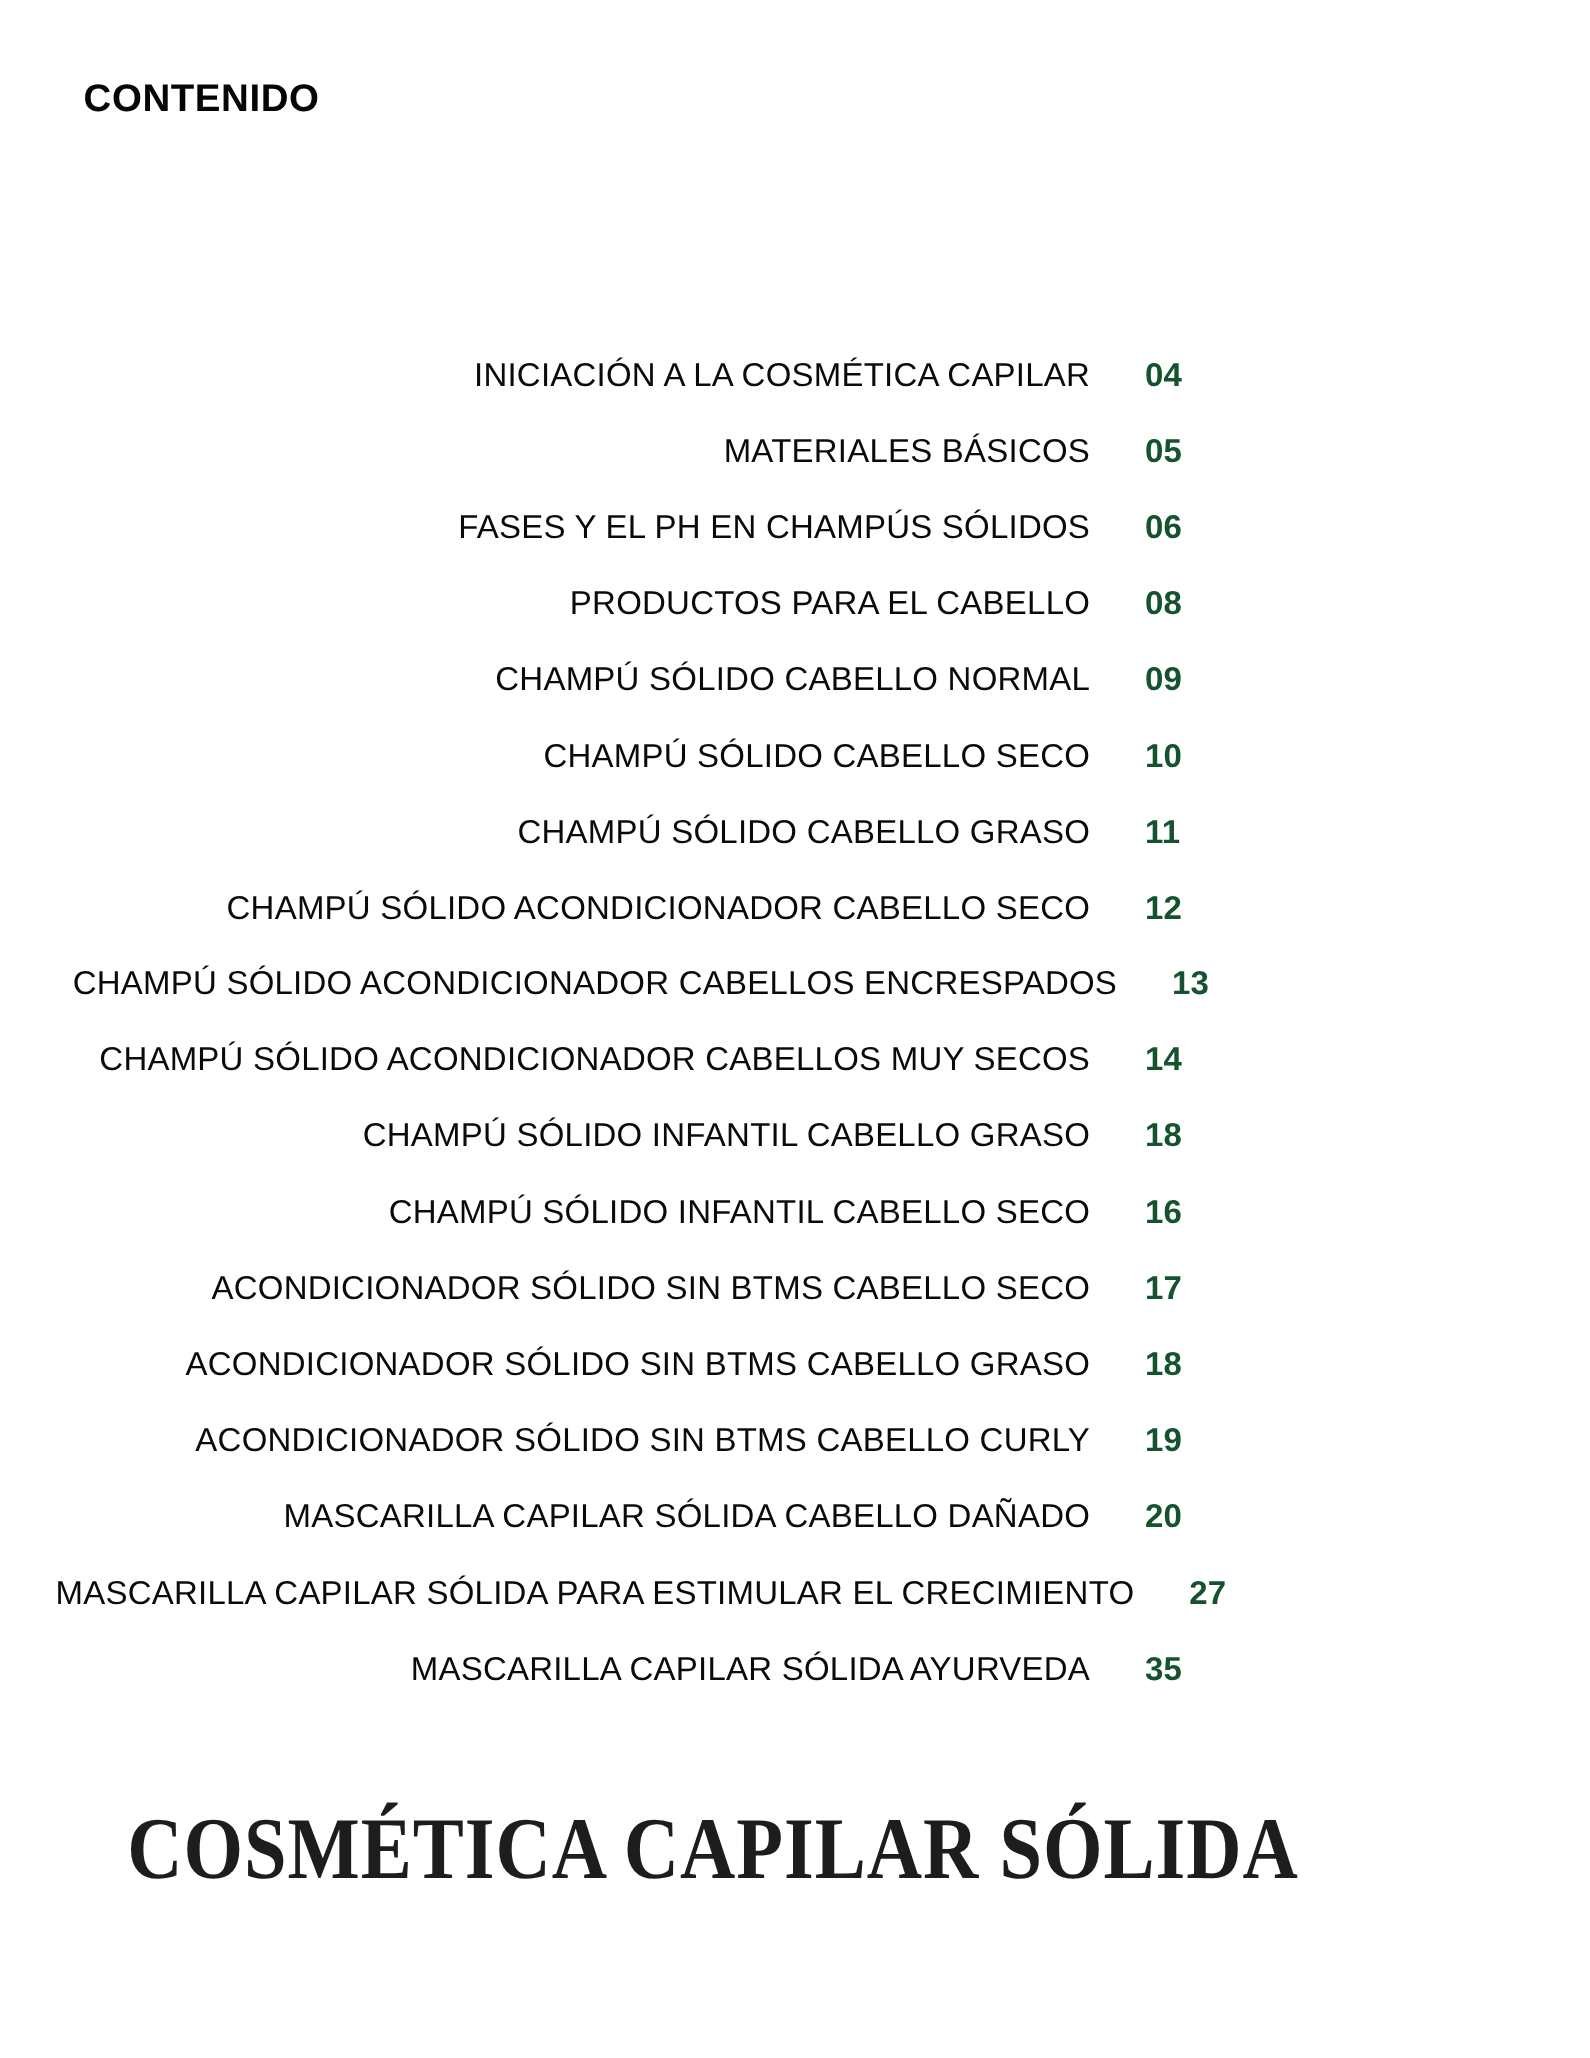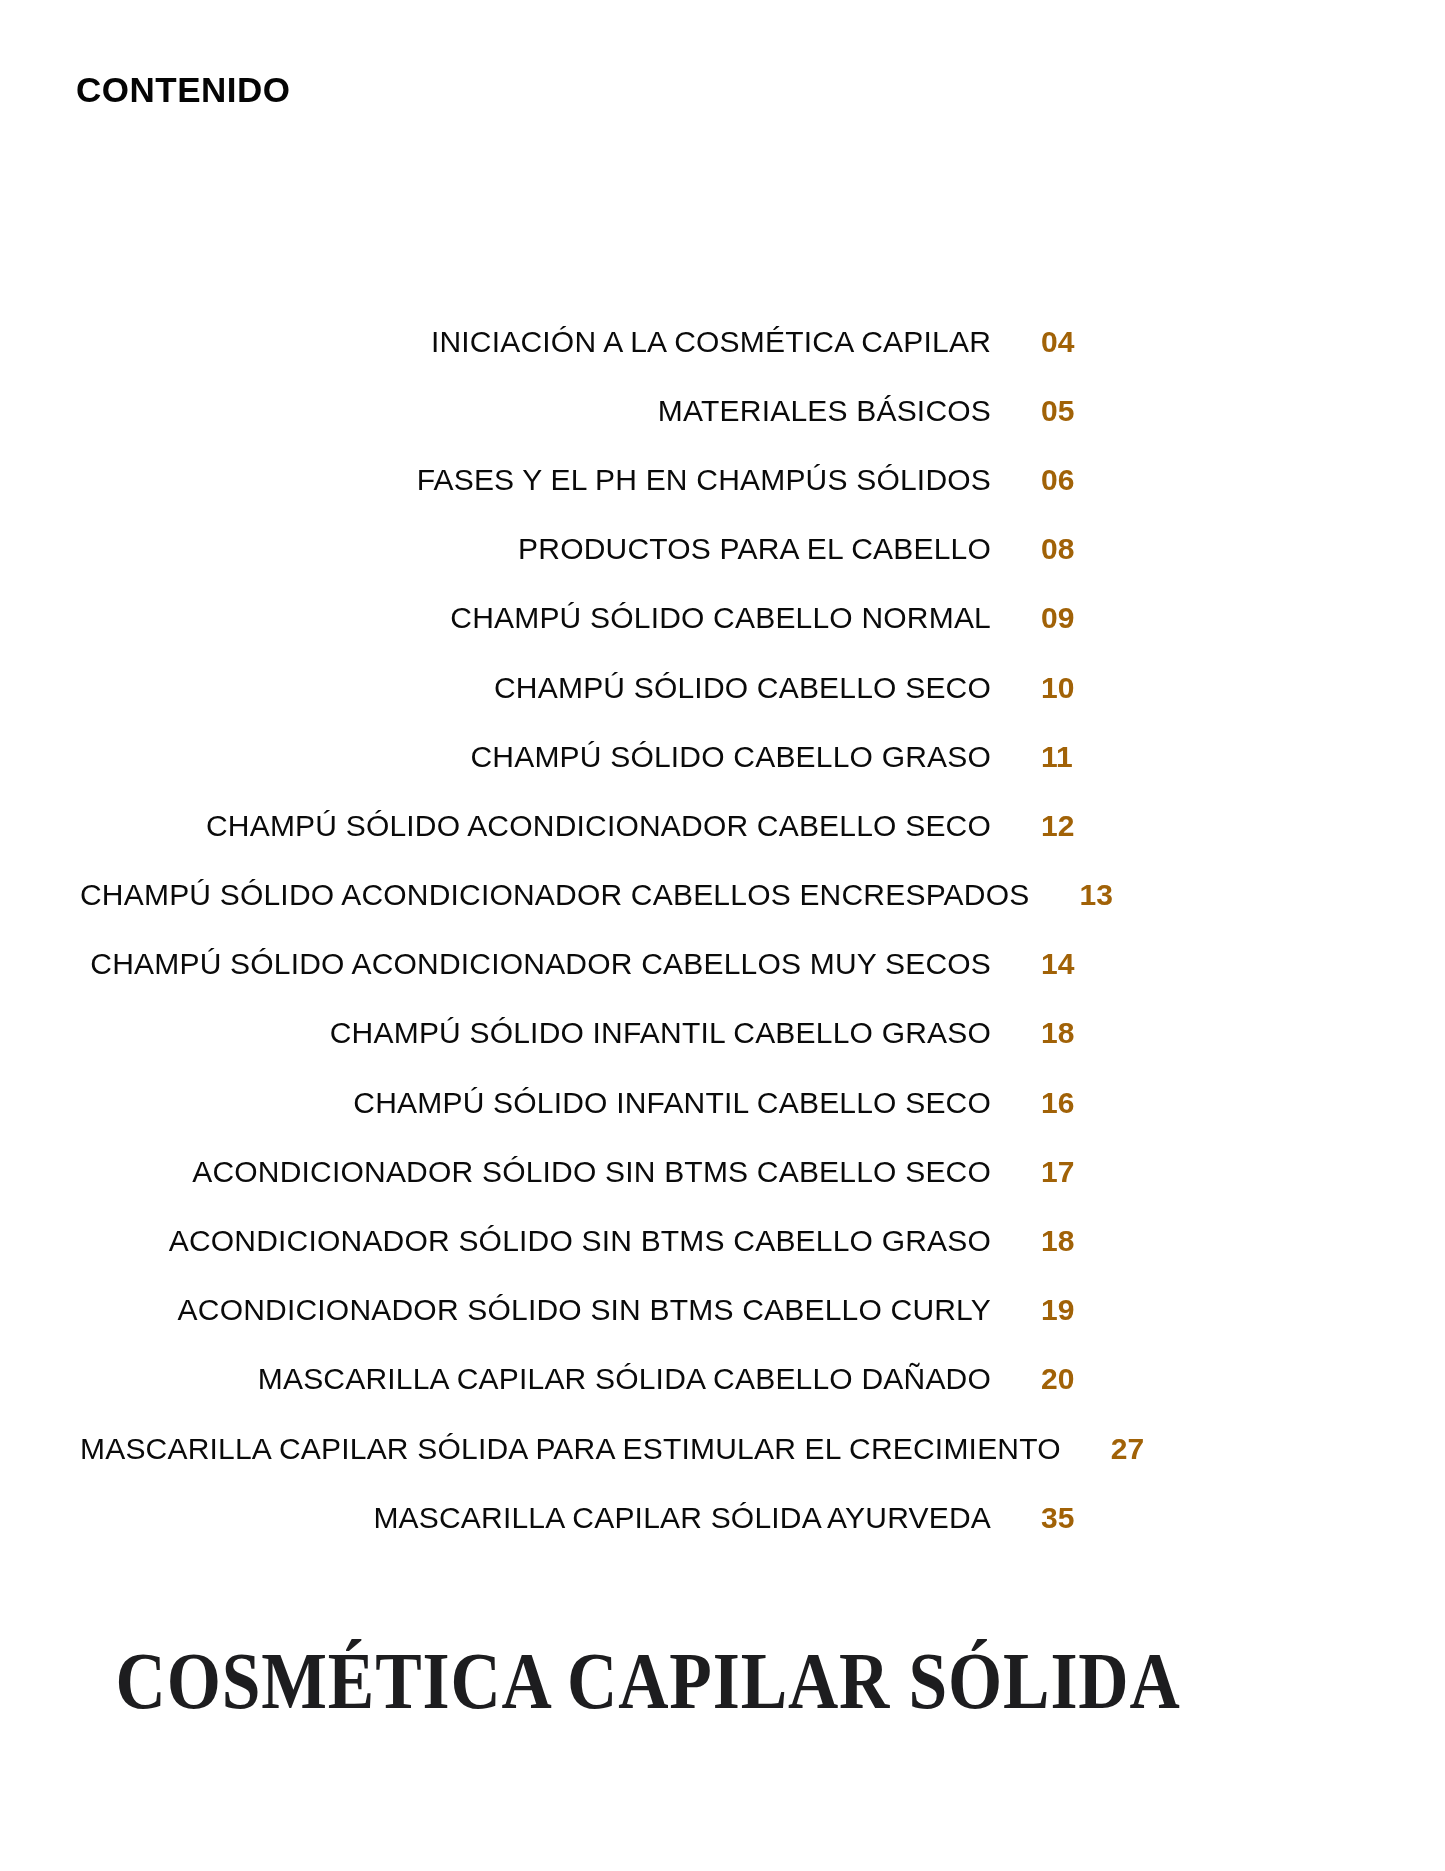--- a/index.html
+++ b/index.html
@@ -35,39 +35,39 @@
 
   .toc {
     position: absolute;
     left: 80px;
     right: 185px;
     top: 307px;
   }
   .toc-row {
     display: flex;
     align-items: center;
-    justify-content: flex-start;
+    justify-content: center;
     height: 69.2px;
   }
   .toc-label {
     flex: 1;
     text-align: right;
     font-size: 30px;
     font-weight: normal;
     color: #0a0a0a;
     letter-spacing: 0.2px;
     white-space: nowrap;
   }
   .toc-page {
     width: 44px;
     margin-left: 50px;
     text-align: left;
     font-size: 30px;
     font-weight: bold;
-    color: #a16207;
+    color: #14532d;
   }
 
   .book-title {
     position: absolute;
     left: 0;
     right: 0;
     top: 1636px;
     text-align: center;
     white-space: nowrap;
     margin-left: 27px;

